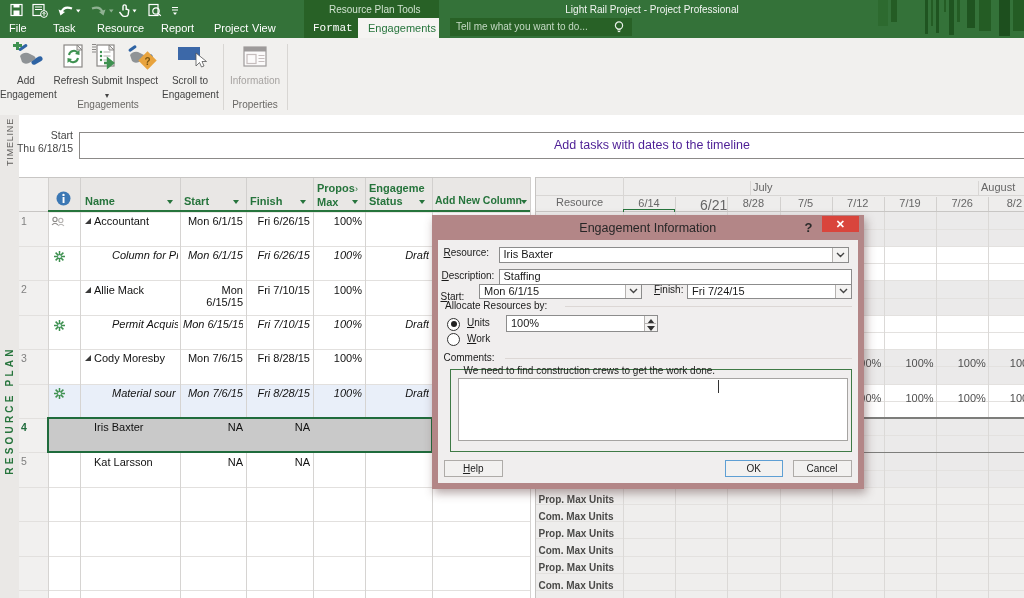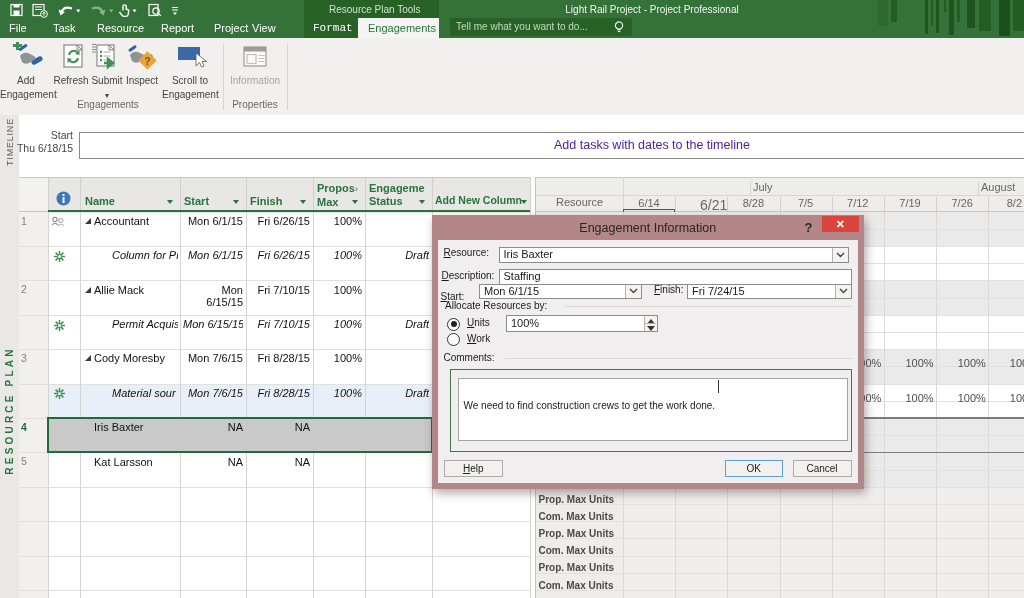--- a/index.html
+++ b/index.html
@@ -384,16 +384,16 @@
 <div class="abs" style="left:644px;top:316px;width:13px;height:15px;background:#f4f3f2;border-left:1px solid #b5b2b0;box-sizing:border-box;"></div>
 <div class="abs" style="left:646.5px;top:318.5px;width:0;height:0;border-left:4px solid transparent;border-right:4px solid transparent;border-bottom:5px solid #333;"></div>
 <div class="abs" style="left:646.5px;top:325.5px;width:0;height:0;border-left:4px solid transparent;border-right:4px solid transparent;border-top:5px solid #333;"></div>
 <div class="abs" style="left:645px;top:323.2px;width:11px;height:1px;background:#b5b2b0;"></div>
 <div class="abs" style="left:447.0px;top:333.0px;width:13px;height:13px;border-radius:50%;border:1px solid #333;background:#fff;box-sizing:border-box;"></div>
 <div class="lbl" style="left:467px;top:332.5px;"><u>W</u>ork</div>
 <div class="lbl" style="left:443.5px;top:352.0px;">Comments:</div>
 <div class="abs" style="left:505px;top:358px;width:347px;height:1px;background:#dcd7d5;"></div>
 <div class="abs" style="left:449.5px;top:368.5px;width:402.5px;height:83px;border:1px solid #3f7a46;box-sizing:border-box;"></div>
 <div class="abs" style="left:457.5px;top:377.5px;width:390px;height:63.5px;background:#fff;border:1px solid #a6a4a2;box-sizing:border-box;"></div>
-<div class="lbl" style="left:463.5px;top:400px;text-align:center;">We need to find construction crews to get the work done.</div>
+<div class="lbl" style="left:463.5px;top:365px;text-align:center;">We need to find construction crews to get the work done.</div>
 <div class="abs" style="left:718px;top:379.5px;width:1px;height:13px;background:#333;"></div>
 <div class="btn" style="left:443.5px;top:460px;width:59.5px;height:16.5px;line-height:16px;box-sizing:border-box;"><u>H</u>elp</div>
 <div class="btn" style="left:724.5px;top:459.5px;width:58.5px;height:17px;line-height:16px;border:1.5px solid #5e9fd4;box-sizing:border-box;">OK</div>
 <div class="btn" style="left:792.5px;top:459.5px;width:59px;height:17px;line-height:16px;box-sizing:border-box;">Cancel</div>
 </body></html>

